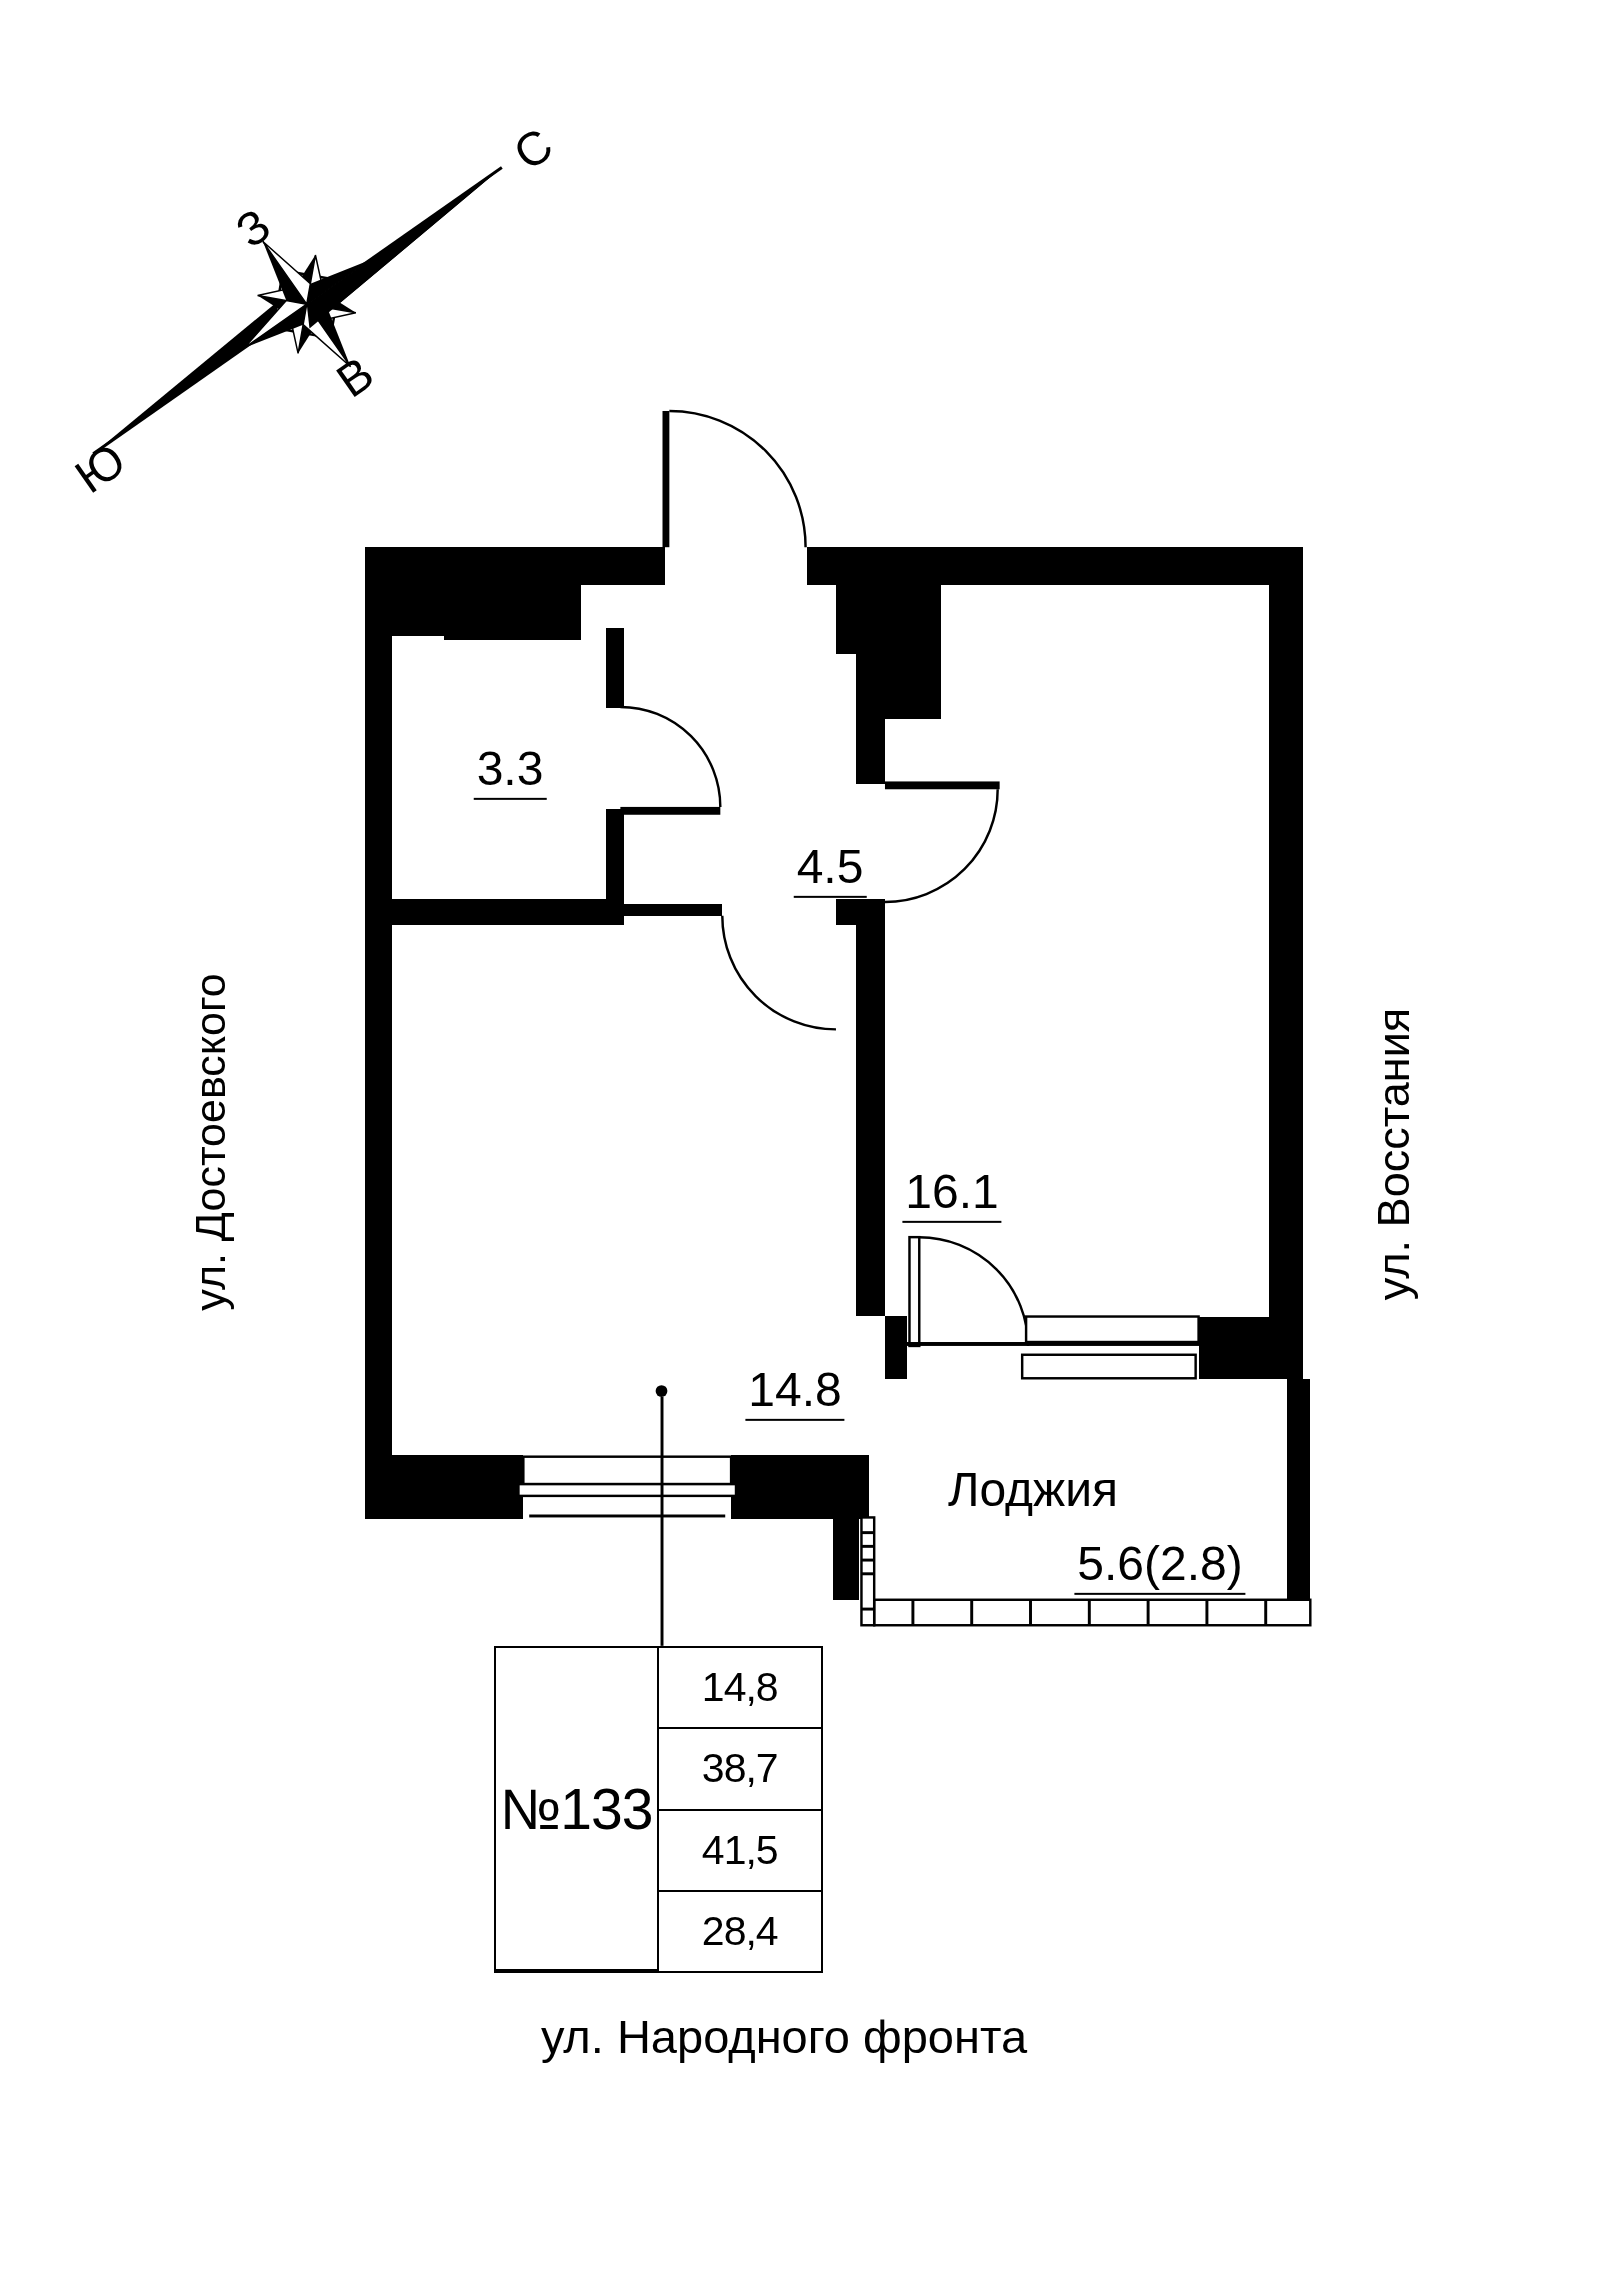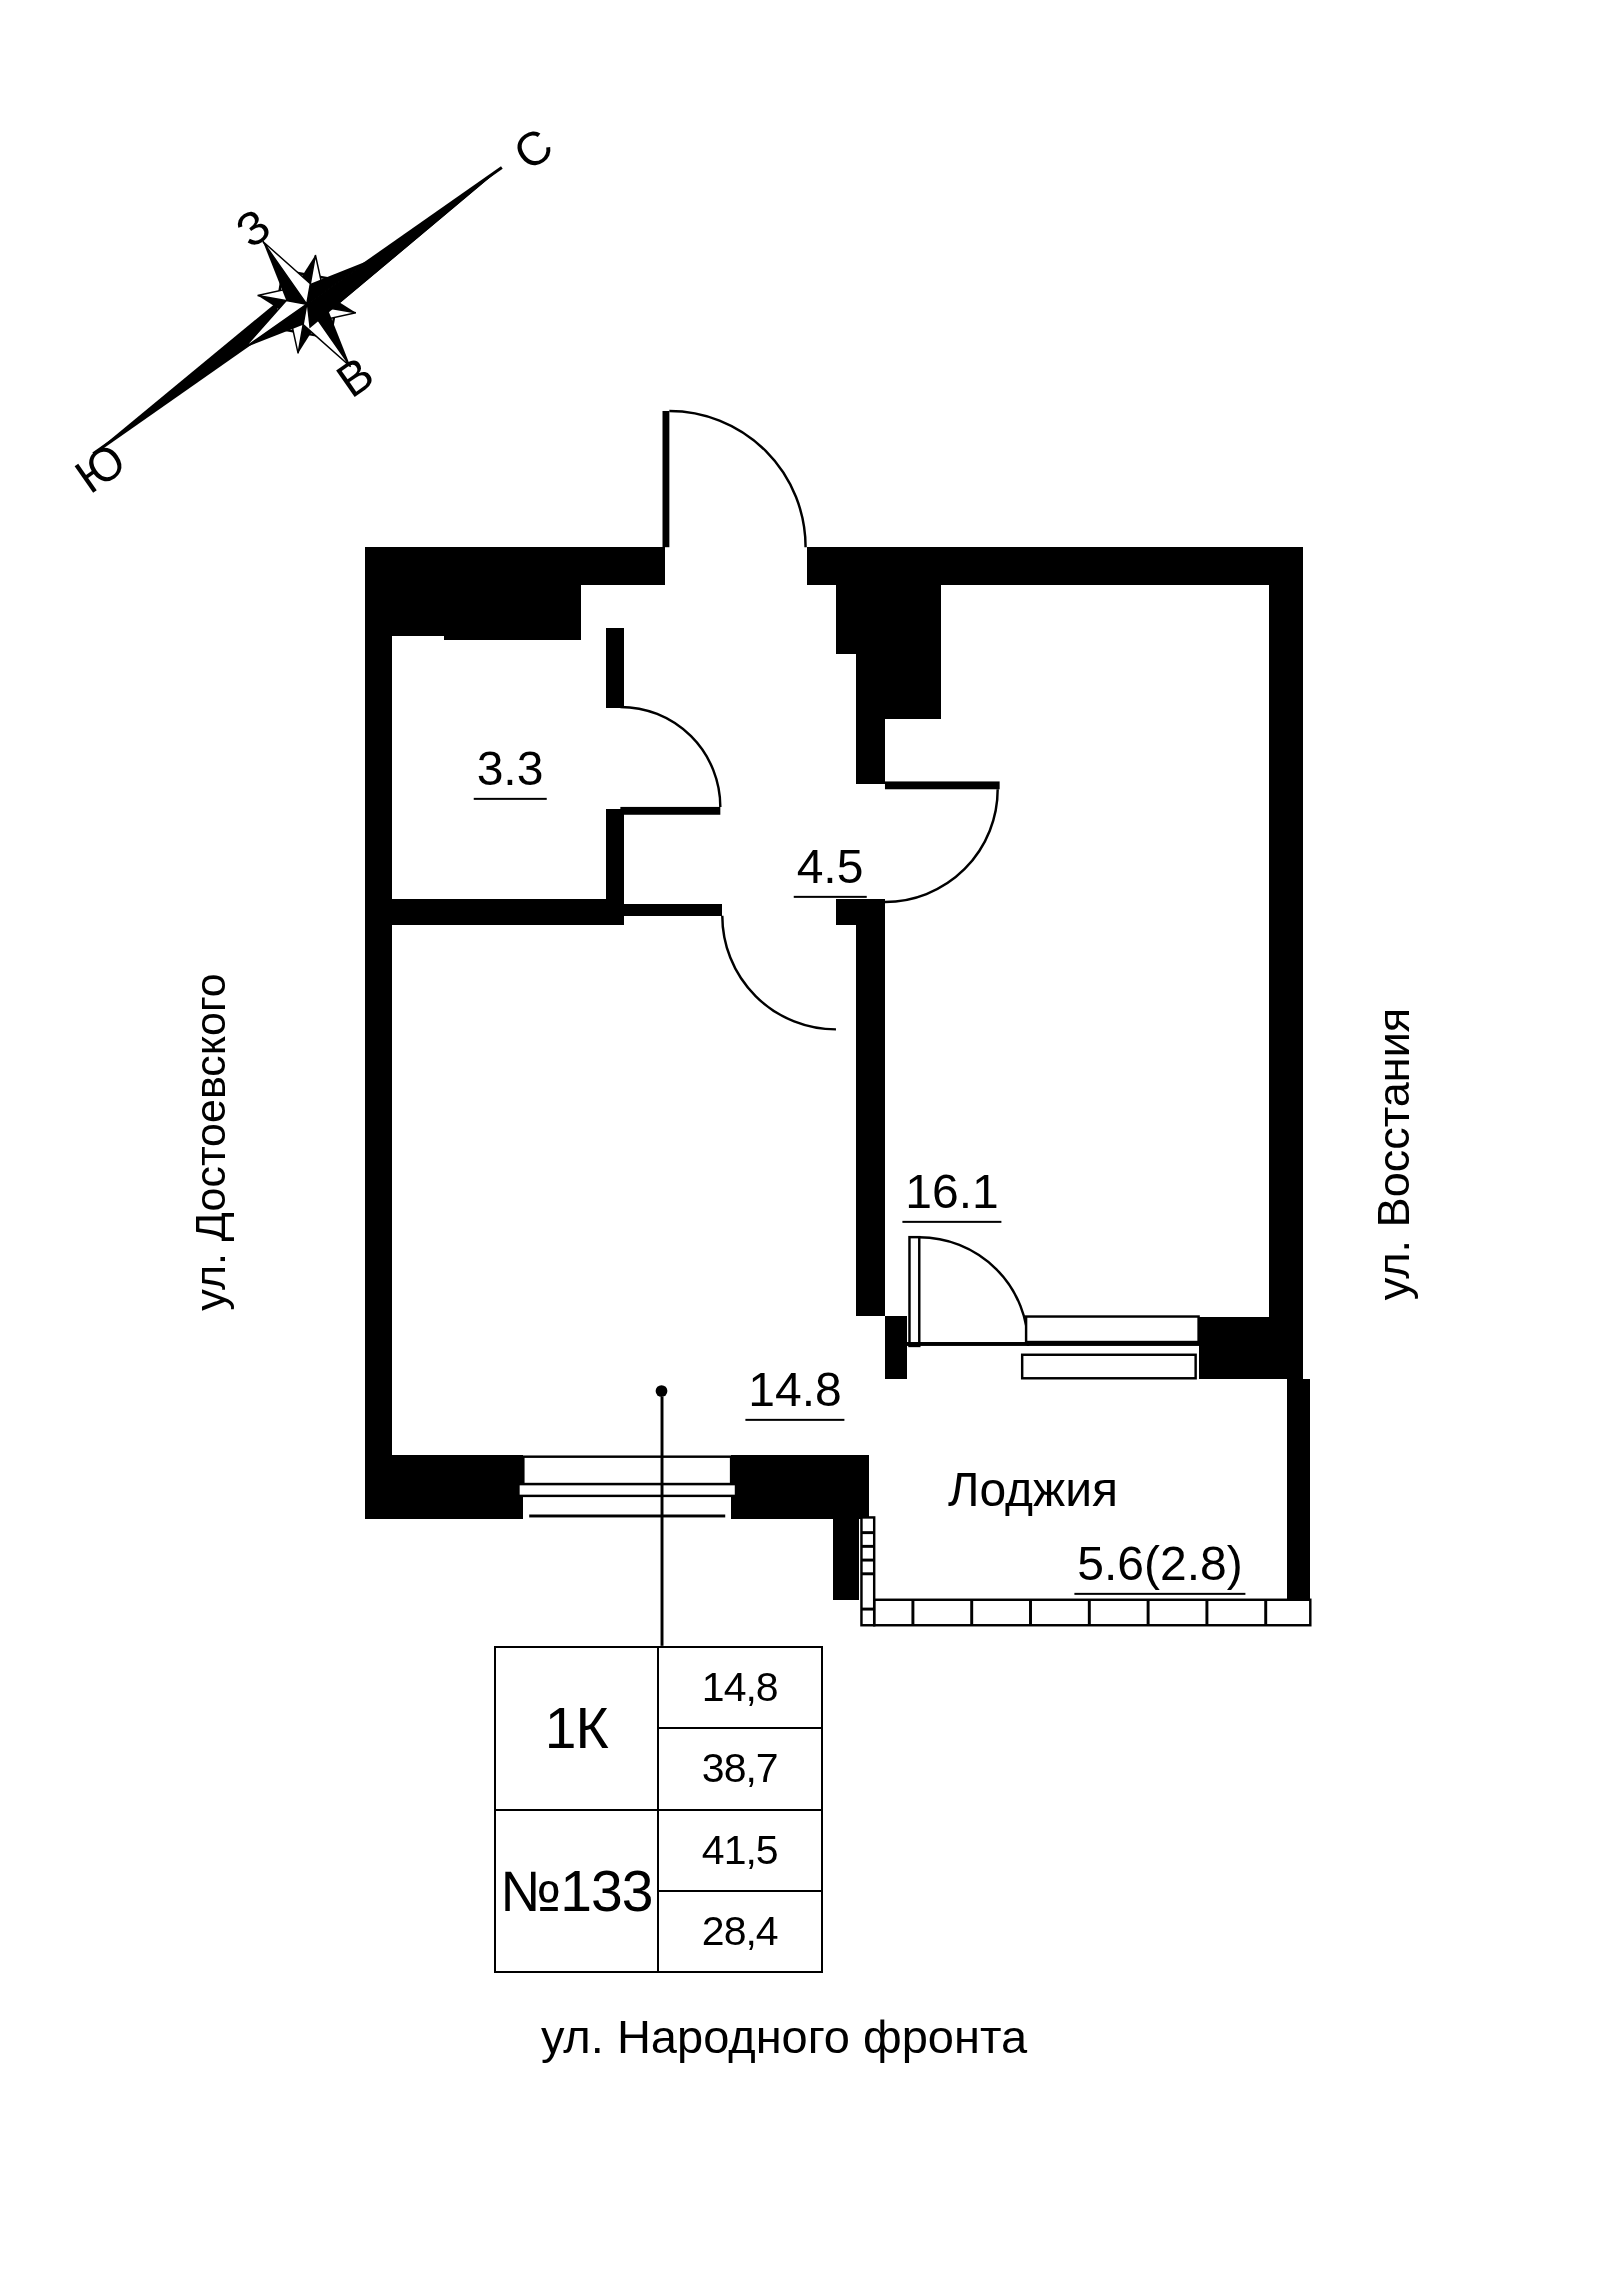--- a/index.html
+++ b/index.html
@@ -160,21 +160,20 @@
 
   <div class="lbl room-lbl underlined" style="left:510px;top:772px;">3.3</div>
   <div class="lbl room-lbl underlined" style="left:830px;top:870px;">4.5</div>
   <div class="lbl room-lbl underlined" style="left:952px;top:1195px;">16.1</div>
   <div class="lbl room-lbl underlined" style="left:795px;top:1393px;">14.8</div>
   <div class="lbl room-lbl" style="left:1033px;top:1490px;">Лоджия</div>
   <div class="lbl room-lbl underlined" style="left:1160px;top:1567px;">5.6(2.8)</div>
 
   <div class="info-table">
     <div class="col-left">
-      <div class="cell">1К</div>
       <div class="cell">№133</div>
     </div>
     <div class="col-right">
       <div class="cell">14,8</div>
       <div class="cell">38,7</div>
       <div class="cell">41,5</div>
       <div class="cell">28,4</div>
     </div>
   </div>
 

